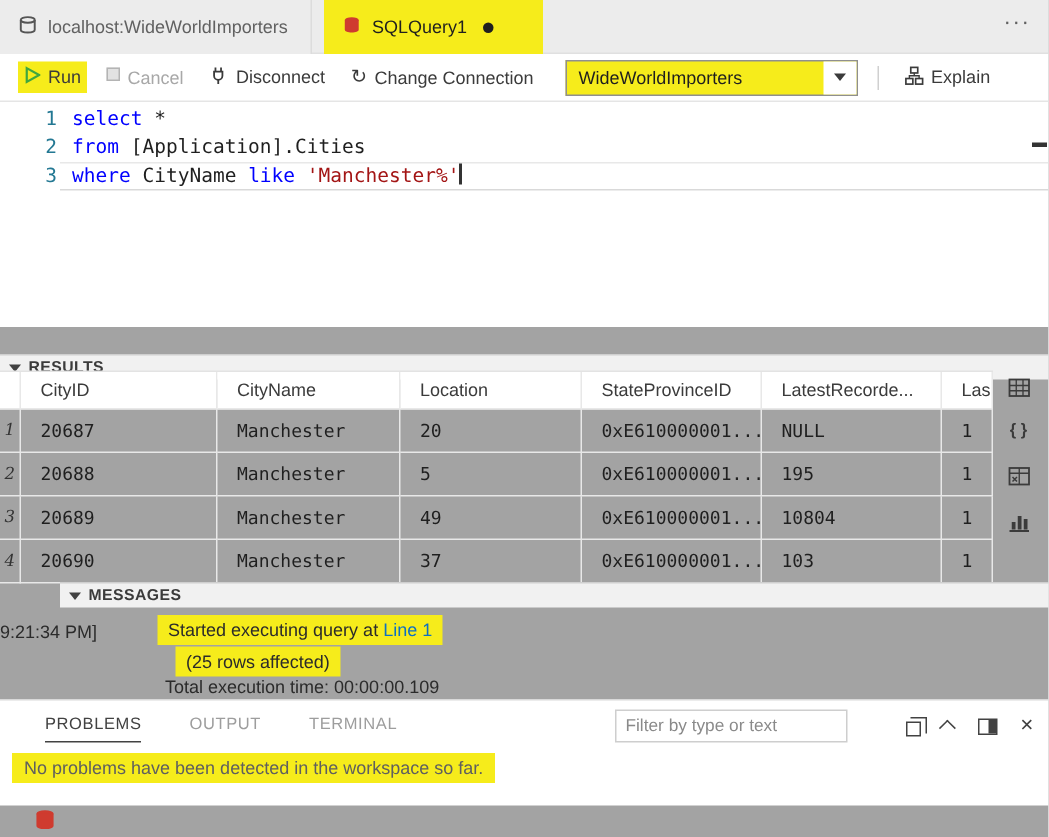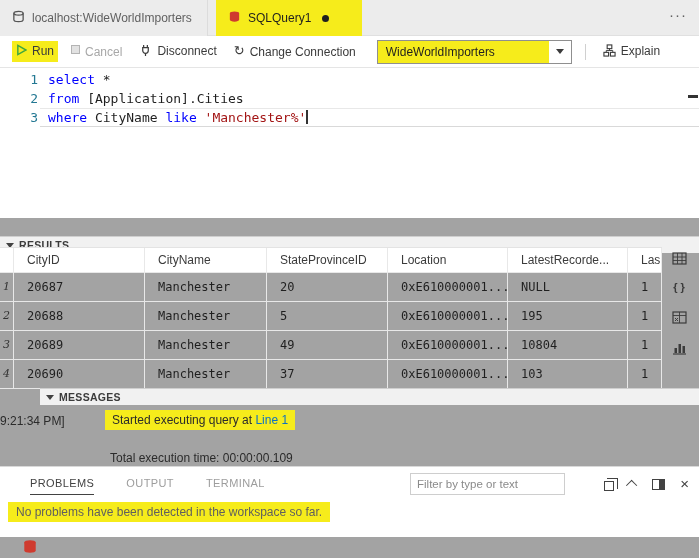--- a/index.html
+++ b/index.html
@@ -177,22 +177,22 @@
 
   <div class="sec-header results-header">
     <span class="twistie"></span>
     <span class="sec-label">RESULTS</span>
   </div>
 
   <div class="grid">
     <div class="gcell hdr"></div>
     <div class="gcell hdr">CityID</div>
     <div class="gcell hdr">CityName</div>
+    <div class="gcell hdr">Location</div>
     <div class="gcell hdr">StateProvinceID</div>
-    <div class="gcell hdr">Location</div>
     <div class="gcell hdr">LatestRecorde...</div>
     <div class="gcell hdr">Las</div>
 
     <div class="gcell rownum">1</div>
     <div class="gcell val">20687</div>
     <div class="gcell val">Manchester</div>
     <div class="gcell val">20</div>
     <div class="gcell val">0xE610000001...</div>
     <div class="gcell val">NULL</div>
     <div class="gcell val">1</div>
@@ -248,20 +248,21 @@
   </div>
 
   <div class="sec-header messages-header">
     <span class="twistie"></span>
     <span class="sec-label">MESSAGES</span>
   </div>
 
   <div class="messages-body">
     <span class="msg-ts">9:21:34 PM]</span>
     <span class="msg1"><span>Started executing query at </span><span class="msg-link">Line 1</span></span>
+    <span class="msg2">(25 rows affected)</span>
     <span class="msg3">Total execution time: 00:00:00.109</span>
   </div>
 
   <div class="bottom-panel">
     <div class="panel-tabs">
       <span class="panel-tab active">PROBLEMS</span>
       <span class="panel-tab">OUTPUT</span>
       <span class="panel-tab">TERMINAL</span>
     </div>
     <div class="filter-box">

